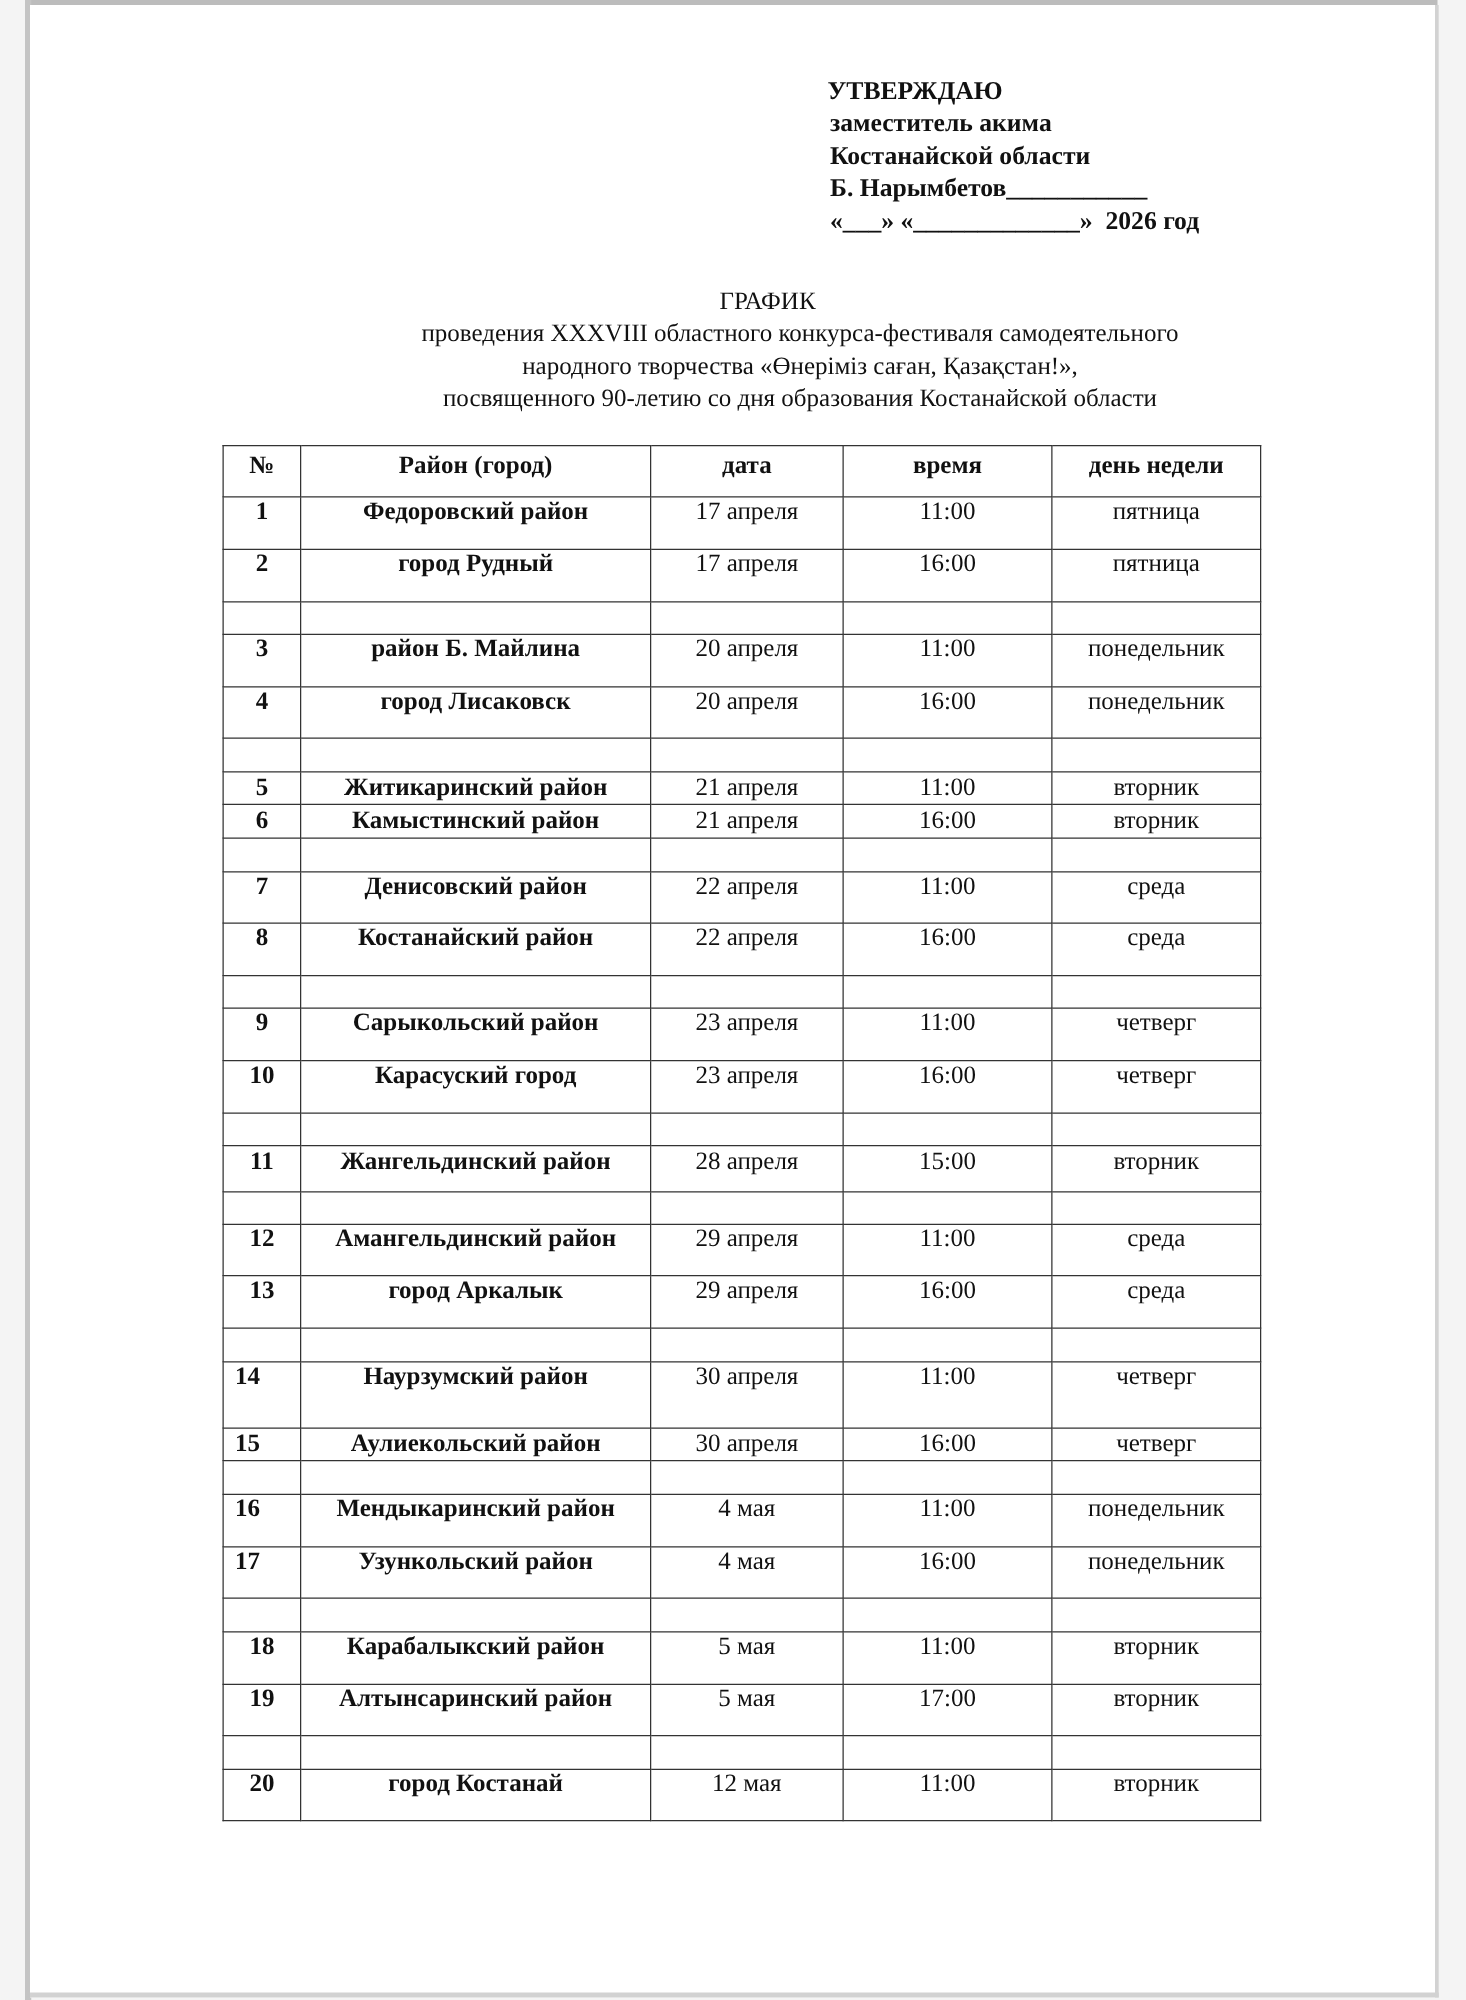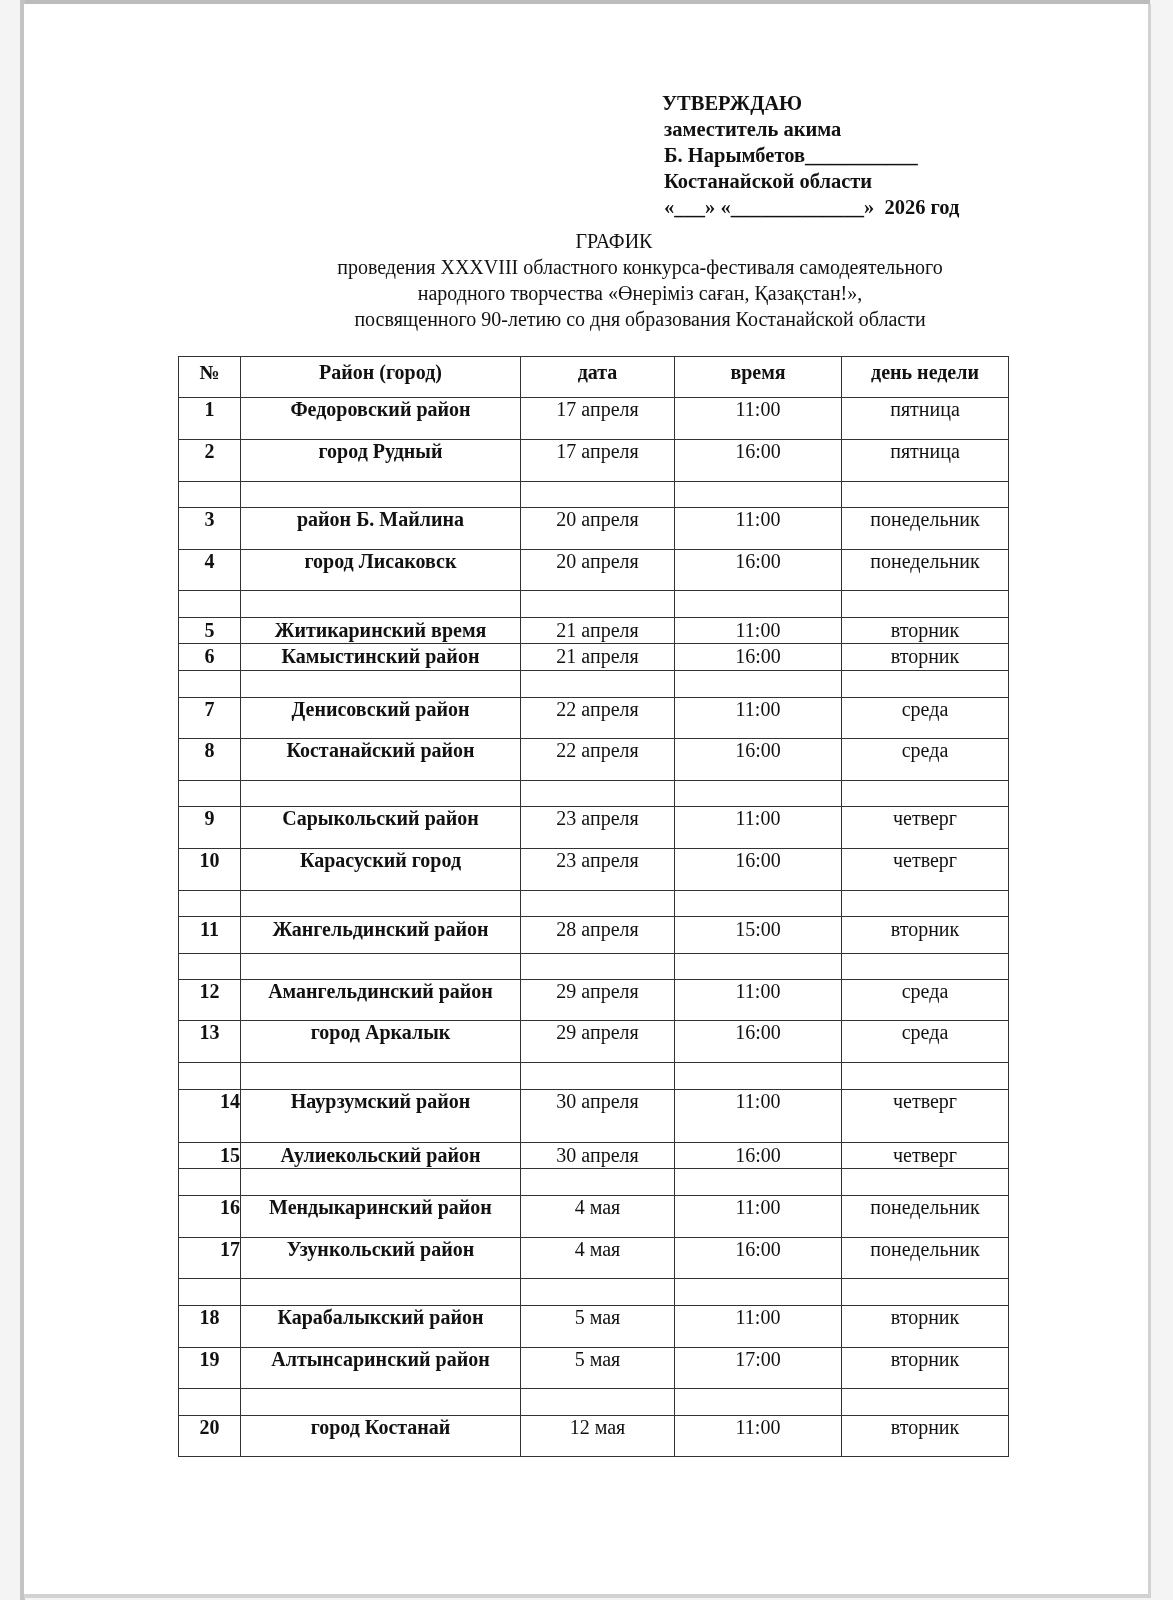--- a/index.html
+++ b/index.html
@@ -8,57 +8,57 @@
     position: relative; overflow: hidden;
     font-family: "Liberation Serif", "DejaVu Serif", serif; color: #111;
   }
   .page-shadow-left { position: absolute; left: 20px; top: 0; width: 5px; height: 1600px; background: #c4c4c4; }
   .page-shadow-top { position: absolute; left: 20px; top: 0; width: 1130px; height: 4px; background: #bcbcbc; }
   .page {
     position: absolute; left: 24px; top: 4px; width: 1124px; height: 1590px;
     background: #fff; border-right: 3px solid #d2d2d2; border-bottom: 4px solid #d2d2d2;
   }
   .approval {
-    position: absolute; left: 664px; top: 90px; font-weight: bold; font-size: 20.5px; line-height: 26px;
+    position: absolute; left: 664px; top: 60px; font-weight: bold; font-size: 20.5px; line-height: 26px;
   }
   .approval div { white-space: pre; }
   .approval .first { margin-left: -2px; }
   .title-block {
     position: absolute; left: 240px; top: 228px; width: 800px; text-align: center;
     font-weight: normal; font-size: 20px; line-height: 26px;
   }
   .title-block .l0 { margin-left: -52px; }
   table.schedule {
     position: absolute; left: 178px; top: 356px; border-collapse: collapse; table-layout: fixed;
     font-size: 20px;
   }
   table.schedule td, table.schedule th {
     border: 1.2px solid #333; padding: 0; vertical-align: top;
   }
   table.schedule th { font-weight: bold; text-align: center; padding-top: 4px; }
   td.num { font-weight: bold; text-align: center; padding-top: 3px; }
-  td.num.left { text-align: right; padding-left: 9px; }
+  td.num.left { text-align: left; padding-left: 9px; }
   td.dist { font-weight: bold; text-align: center; padding-left: 10px; padding-top: 3px; white-space: nowrap; }
   td.c { text-align: center; padding-top: 3px; }
   tr.compact td { padding-top: 1px; }
 </style>
 </head>
 <body>
 
 <div class="page-shadow-top"></div>
 <div class="page-shadow-left"></div>
 
 <div class="page">
 </div>
 
 <div class="approval">
   <div class="first">УТВЕРЖДАЮ</div>
   <div>заместитель акима</div>
+  <div>Костанайской области</div>
   <div>Б. Нарымбетов___________</div>
-  <div>Костанайской области</div>
   <div>«___» «_____________»  2026 год</div>
 </div>
 
 <div class="title-block">
   <div class="l0">ГРАФИК</div>
   <div>проведения  XXXVIII областного конкурса-фестиваля самодеятельного</div>
   <div>народного творчества «Өнеріміз саған, Қазақстан!»,</div>
   <div>посвященного 90-летию со дня образования Костанайской области</div>
 </div>
 
@@ -117,21 +117,21 @@
       </tr>
       <tr style="height: 27px;">
         <td></td>
         <td></td>
         <td></td>
         <td></td>
         <td></td>
       </tr>
       <tr class="compact" style="height: 26px;">
         <td class="num">5</td>
-        <td class="dist">Житикаринский время</td>
+        <td class="dist">Житикаринский район</td>
         <td class="c">21 апреля</td>
         <td class="c">11:00</td>
         <td class="c">вторник</td>
       </tr>
       <tr class="compact" style="height: 27px;">
         <td class="num">6</td>
         <td class="dist">Камыстинский район</td>
         <td class="c">21 апреля</td>
         <td class="c">16:00</td>
         <td class="c">вторник</td>

